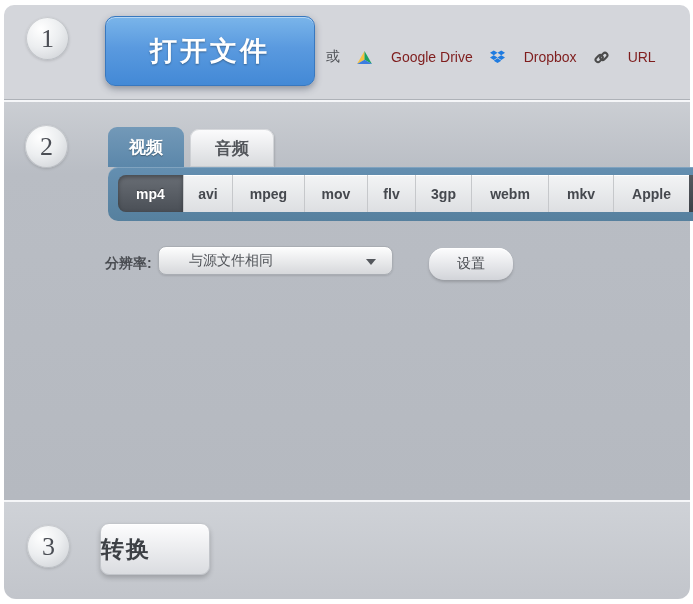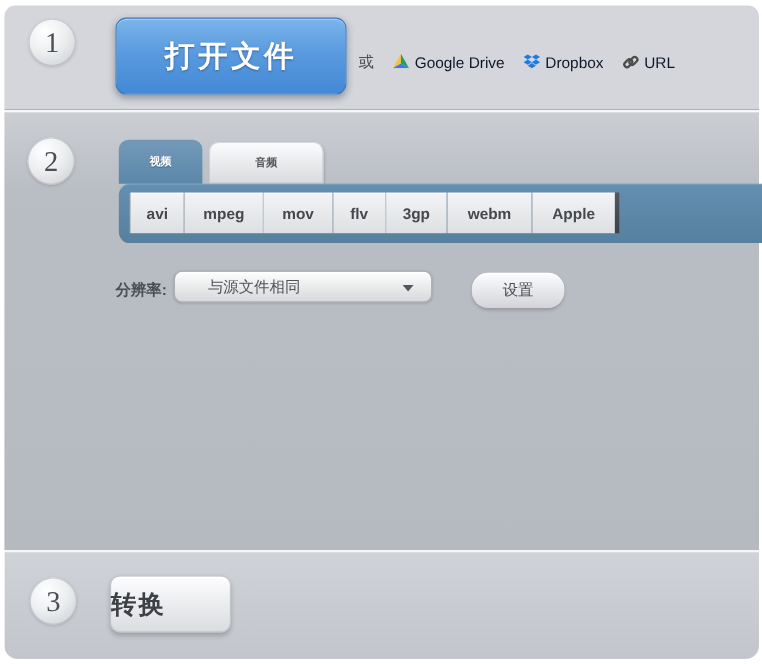--- a/index.html
+++ b/index.html
@@ -19,26 +19,26 @@
     font-family:"Liberation Serif","DejaVu Serif",serif;font-size:26px;color:#4b4e55;}
   .open-btn{position:absolute;left:101px;top:11px;width:210px;height:70px;box-sizing:border-box;
     border:1px solid #3878bf;border-radius:10px;cursor:pointer;
     background:linear-gradient(#7ab5ea,#5a9adf 45%,#4389d6);
     box-shadow:0 3px 7px rgba(55,65,85,0.45),inset 0 1px 0 rgba(255,255,255,0.45);
     color:#fff;font-size:27px;font-weight:bold;letter-spacing:3px;
     text-shadow:0 1px 2px rgba(0,0,0,0.35);
     display:flex;align-items:center;justify-content:center;}
   .links-row{position:absolute;left:322px;top:38px;height:28px;display:flex;align-items:center;gap:17px;}
   .or{font-size:14px;color:#4c4f54;}
-  .link{display:flex;align-items:flex-start;gap:5px;font-size:14px;color:#0f172a;cursor:pointer;text-decoration:none;}
+  .link{display:flex;align-items:center;gap:19px;font-size:14px;color:#7f1d1d;cursor:pointer;text-decoration:none;}
   .tab{position:absolute;box-sizing:border-box;border-radius:9px 9px 0 0;cursor:pointer;
-    display:flex;align-items:center;justify-content:center;font-size:10px;font-weight:bold;}
+    display:flex;align-items:center;justify-content:center;font-size:17px;font-weight:bold;}
   .tab.active{left:104px;top:122px;width:76px;height:40px;
     background:linear-gradient(#7399b8,#5b87aa);color:#ffffff;text-shadow:0 1px 1px rgba(0,0,0,0.35);}
-  .tab.idle{left:186px;top:124px;width:104px;height:38px;
+  .tab.idle{left:186px;top:124px;width:84px;height:38px;
     background:linear-gradient(#fcfcfd,#d8dadd);color:#54575c;
     box-shadow:inset 0 0 0 1px rgba(190,194,199,0.6),1px 1px 2px rgba(0,0,0,0.12);}
   .format-bar{position:absolute;left:104px;top:162px;width:585px;height:54px;
     background:linear-gradient(#648fb1,#56809e);border-radius:10px 0 0 10px;
     box-shadow:inset 0 1px 0 rgba(255,255,255,0.18);}
   .formats{position:absolute;left:10px;top:8px;height:37px;display:flex;}
   .fmt{box-sizing:border-box;height:37px;display:flex;align-items:center;justify-content:center;
     font-size:14px;font-weight:bold;cursor:pointer;
     background:linear-gradient(#f3f4f5,#dddfe2);color:#45484e;
     border-left:1px solid #c6c8cb;box-shadow:inset 0 1px 0 #ffffff;}
@@ -130,37 +130,43 @@
 
   <div class="tab active">
     <span>视频</span>
   </div>
   <div class="tab idle">
     <span>音频</span>
   </div>
 
   <div class="format-bar">
     <div class="formats">
+      <div class="fmt selected" style="width:65px;">
+        <span>mp4</span>
+      </div>
       <div class="fmt" style="width:49px;">
         <span>avi</span>
       </div>
       <div class="fmt" style="width:72px;">
         <span>mpeg</span>
       </div>
       <div class="fmt" style="width:63px;">
         <span>mov</span>
       </div>
       <div class="fmt" style="width:48px;">
         <span>flv</span>
       </div>
       <div class="fmt" style="width:56px;">
         <span>3gp</span>
       </div>
       <div class="fmt" style="width:77px;">
         <span>webm</span>
+      </div>
+      <div class="fmt" style="width:65px;">
+        <span>mkv</span>
       </div>
       <div class="fmt" style="width:76px;">
         <span>Apple</span>
       </div>
       <div class="fmt-sliver"></div>
     </div>
   </div>
 
   <div class="res-label">分辨率:</div>
   <div class="dropdown">

